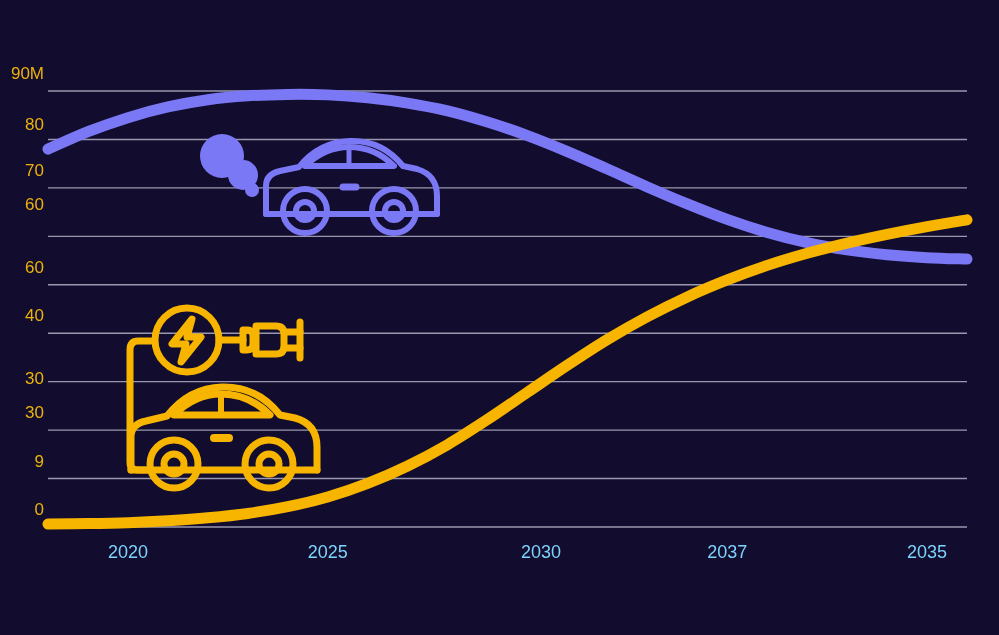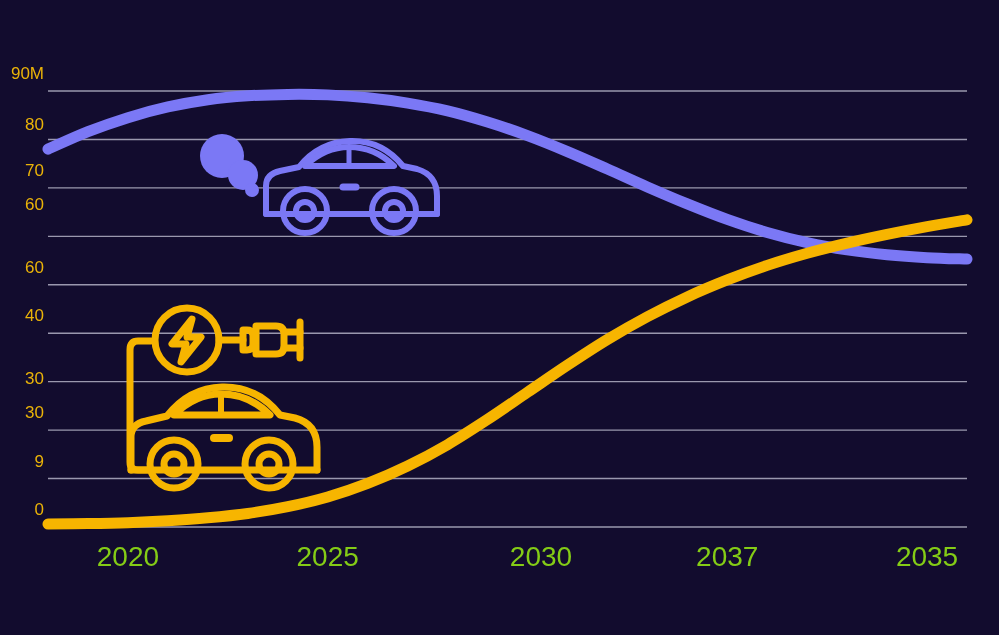--- a/index.html
+++ b/index.html
@@ -72,22 +72,22 @@
   }
   #y-axis {
     position: absolute;
     left: 0;
     top: 0;
     width: 44px;
     height: 635px;
   }
   .x-label {
     position: absolute;
-    color: #84cc16;
-    font-size: 28px;
+    color: #7dd3fc;
+    font-size: 18px;
     line-height: 1;
     transform: translateX(-50%);
     white-space: nowrap;
   }
   #x-axis {
     position: absolute;
     left: 0;
     top: 0;
     width: 999px;
     height: 635px;

